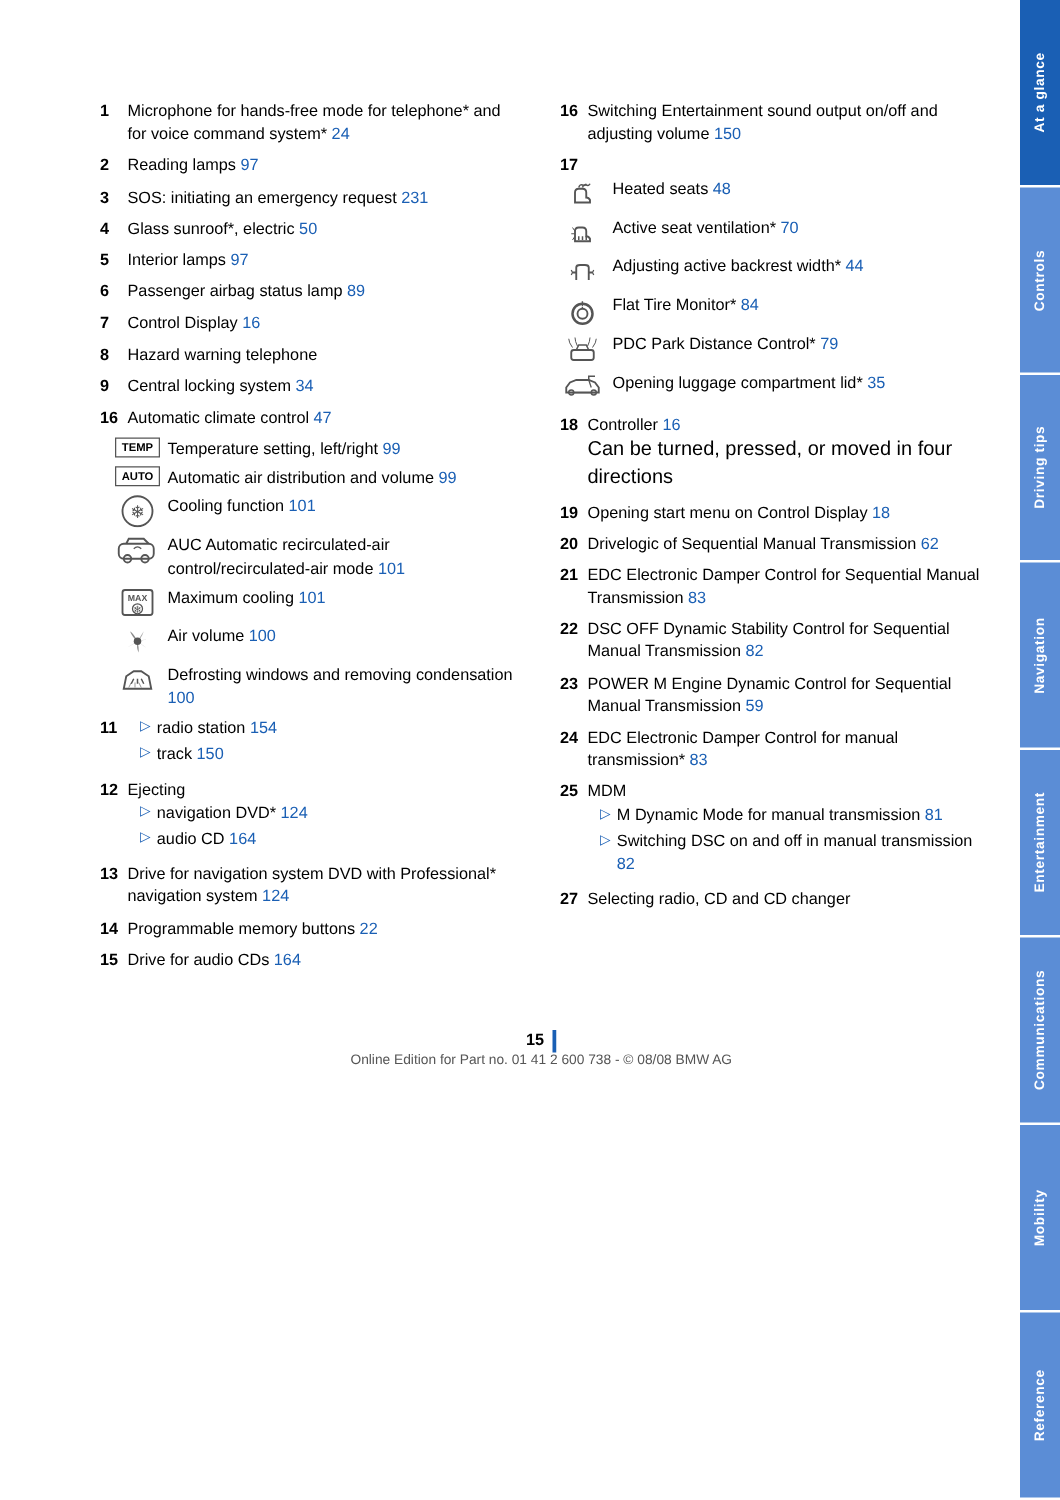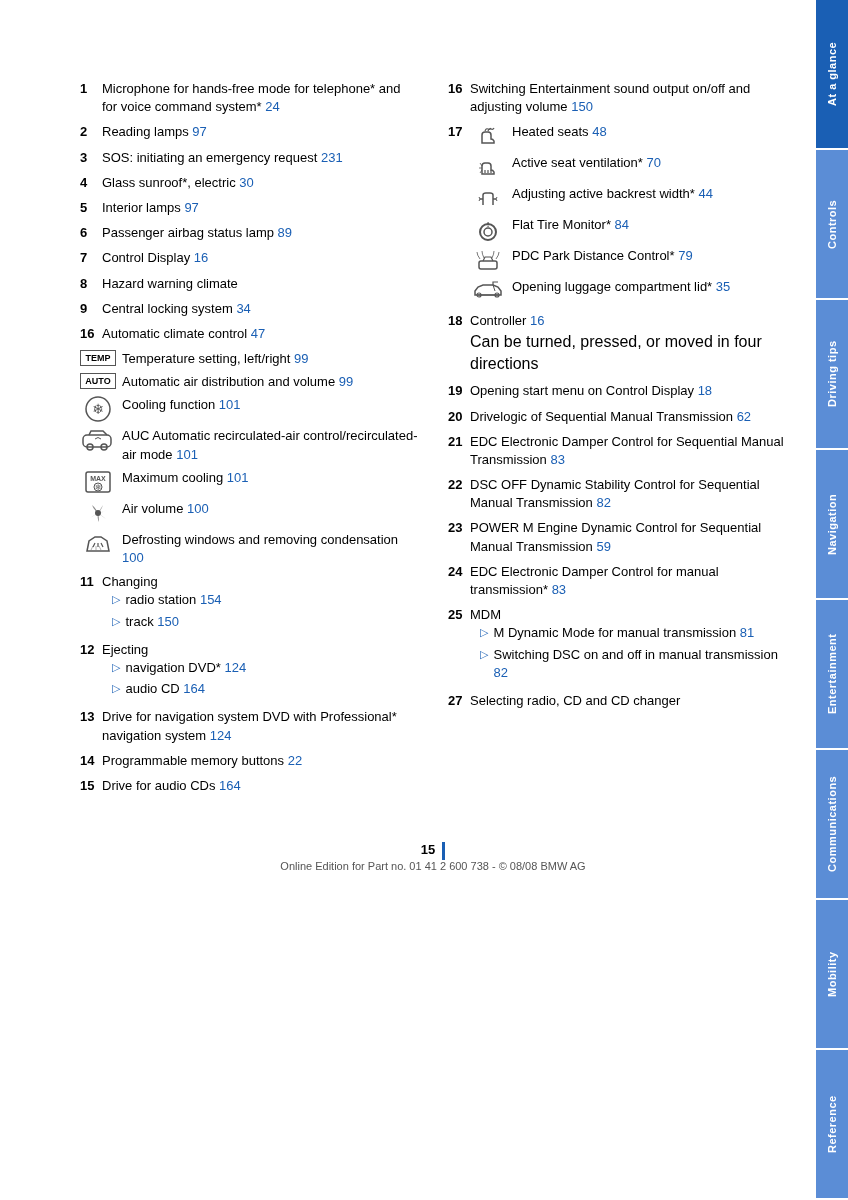--- a/index.html
+++ b/index.html
@@ -76,21 +76,21 @@
     .item-content {
       flex: 1;
     }
     .item-content a, .blue-num {
       color: #1a5fb4;
       text-decoration: none;
       font-weight: normal;
     }
     .sub-items {
       margin-top: 4px;
-      margin-left: 0px;
+      margin-left: 12px;
     }
     .sub-item {
       display: flex;
       margin-bottom: 5px;
       align-items: flex-start;
     }
     .sub-icon {
       min-width: 36px;
       display: flex;
       align-items: center;
@@ -161,37 +161,37 @@
         <div class="item">
           <span class="item-num">2</span>
           <span class="item-content">Reading lamps <span class="blue-num">97</span></span>
         </div>
         <div class="item">
           <span class="item-num">3</span>
           <span class="item-content">SOS: initiating an emergency request <span class="blue-num">231</span></span>
         </div>
         <div class="item">
           <span class="item-num">4</span>
-          <span class="item-content">Glass sunroof*, electric <span class="blue-num">30</span></span>
+          <span class="item-content">Glass sunroof*, electric <span class="blue-num">50</span></span>
         </div>
         <div class="item">
           <span class="item-num">5</span>
           <span class="item-content">Interior lamps <span class="blue-num">97</span></span>
         </div>
         <div class="item">
           <span class="item-num">6</span>
           <span class="item-content">Passenger airbag status lamp <span class="blue-num">89</span></span>
         </div>
         <div class="item">
           <span class="item-num">7</span>
           <span class="item-content">Control Display <span class="blue-num">16</span></span>
         </div>
         <div class="item">
           <span class="item-num">8</span>
-          <span class="item-content">Hazard warning climate</span>
+          <span class="item-content">Hazard warning telephone</span>
         </div>
         <div class="item">
           <span class="item-num">9</span>
           <span class="item-content">Central locking system <span class="blue-num">34</span></span>
         </div>
 
         <div class="item">
           <span class="item-num">16</span>
           <span class="item-content">Automatic climate control <span class="blue-num">47</span></span>
         </div>
@@ -271,21 +271,20 @@
               </svg>
             </div>
             <span class="sub-label">Defrosting windows and removing condensation <span class="blue-num">100</span></span>
           </div>
 
         </div>
 
         <div class="item" style="margin-top:6px;">
           <span class="item-num">11</span>
           <div class="item-content">
-            <div>Changing</div>
             <div class="arrow-item">
               <span class="arrow">▷</span>
               <span>radio station <span class="blue-num">154</span></span>
             </div>
             <div class="arrow-item">
               <span class="arrow">▷</span>
               <span>track <span class="blue-num">150</span></span>
             </div>
           </div>
         </div>
@@ -321,21 +320,21 @@
         </div>
       </div>
 
       <div class="col-right">
 
         <div class="item">
           <span class="item-num">16</span>
           <span class="item-content">Switching Entertainment sound output on/off and adjusting volume <span class="blue-num">150</span></span>
         </div>
 
-        <div class="item" style="align-items:flex-start;">
+        <div class="item" style="align-items:flex-start;flex-direction:column;">
           <span class="item-num">17</span>
           <div class="item-content">
 
             <div class="sub-item">
               <div class="sub-icon">
                 <svg width="32" height="26" viewBox="0 0 32 26">
                   <path d="M10 20 L10 12 Q10 9 13 9 L16 9 Q19 9 19 12 L19 16 Q21 16 22 18 L22 20 Z" fill="none" stroke="#555" stroke-width="1.5"></path>
                   <path d="M13 8 Q14 5 16 6 Q18 7 19 5" fill="none" stroke="#555" stroke-width="1.2"></path>
                   <path d="M16 8 Q17 5 19 6 Q21 7 22 5" fill="none" stroke="#555" stroke-width="1.2"></path>
                 </svg>

